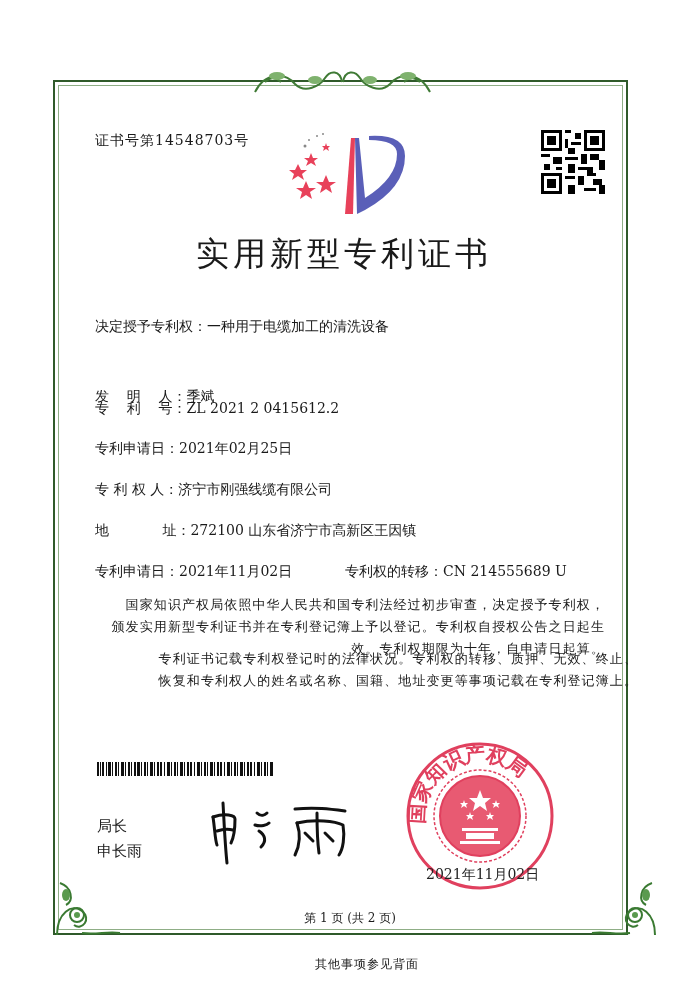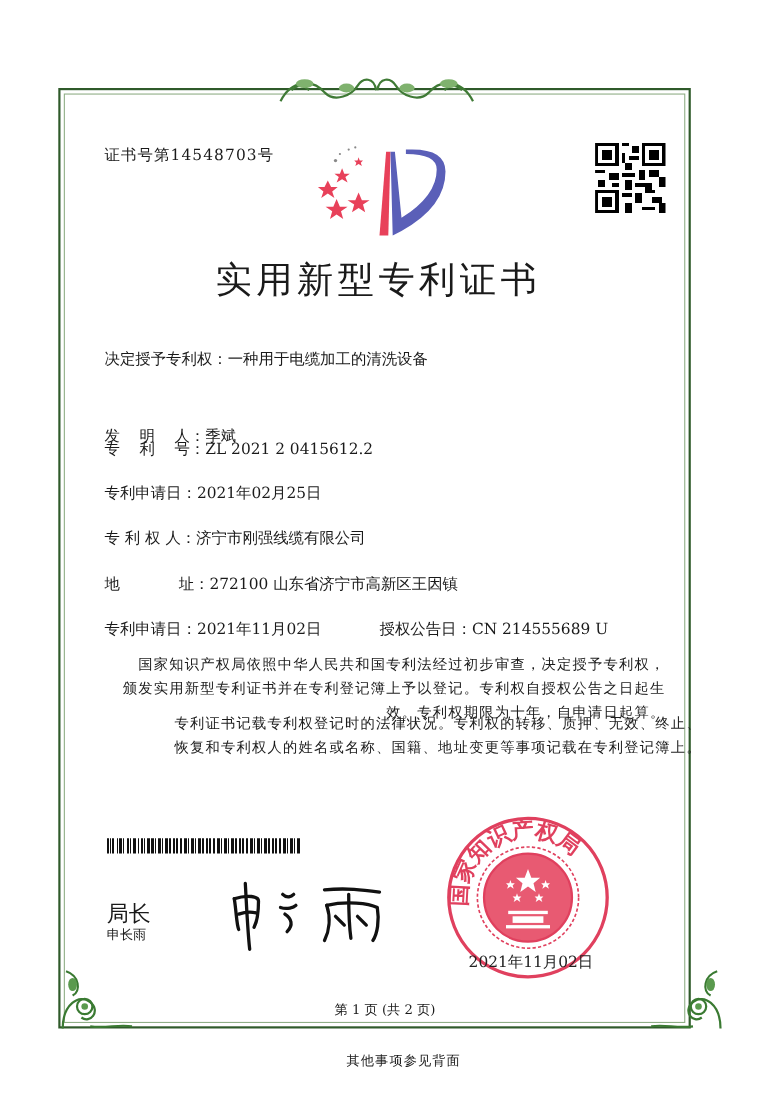--- a/index.html
+++ b/index.html
@@ -14,22 +14,22 @@
   .logo { position:absolute; left:285px; top:118px; width:130px; height:98px; }
   .qr { position:absolute; left:541px; top:130px; width:64px; height:64px; }
   .title { position:absolute; left:0; width:688px; top:232px; text-align:center;
            font-size:33px; letter-spacing:4px; font-family:"DejaVu Sans","Liberation Sans",sans-serif; }
   .field { position:absolute; left:95px; font-size:14px; white-space:nowrap; }
   .field .lbl { display:inline-block; }
   .field .val { display:inline-block; }
   .para { position:absolute; left:95px; width:510px; font-size:13px; line-height:22px;
           text-indent:2em; letter-spacing:1.1px;text-align:right; }
   .barcode { position:absolute; left:97px; top:762px; width:178px; height:14px; }
-  .director-title { position:absolute; left:97px; top:817px; font-size:20px; font-family:"DejaVu Sans","Liberation Sans",sans-serif; }
-  .director-name { position:absolute; left:97px; top:842px; font-size:12px; font-family:"DejaVu Sans","Liberation Sans",sans-serif;text-align:center; }
+  .director-title { position:absolute; left:97px; top:817px; font-size:15px; font-family:"DejaVu Sans","Liberation Sans",sans-serif; }
+  .director-name { position:absolute; left:97px; top:842px; font-size:15px; font-family:"DejaVu Sans","Liberation Sans",sans-serif;text-align:center; }
   .signature { position:absolute; left:205px; top:795px; width:150px; height:70px; }
   .seal { position:absolute; left:404px; top:740px; width:152px; height:152px; }
   .seal-date { position:absolute; left:426px; top:866px; font-size:14px; color:#222; }
   .page-no { position:absolute; left:0; width:700px; top:910px; text-align:center; font-size:12px; }
   .footer-note { position:absolute; left:0; width:700px; top:956px; text-align:center; font-size:12px; letter-spacing:1px;padding-left:17px; }
 </style>
 </head>
 <body>
 
 <div class="frame-outer"></div>
@@ -153,21 +153,21 @@
 <div class="field" style="top:481px;">
   <span class="lbl" style="white-space:pre;">专 利 权 人：</span><span class="val">济宁市刚强线缆有限公司</span>
 </div>
 <div class="field" style="top:522px;">
   <span class="lbl" style="white-space:pre;">地            址：</span><span class="val">272100 山东省济宁市高新区王因镇</span>
 </div>
 <div class="field" style="top:563px;">
   <span class="lbl">专利申请日：</span><span class="val">2021年11月02日</span>
 </div>
 <div class="field" style="top:563px;left:345px;">
-  <span class="lbl">授权公告日：</span><span class="val">CN 214555689 U</span>
+  <span class="lbl">专利权的转移：</span><span class="val">CN 214555689 U</span>
 </div>
 
 <div class="para" style="top:594px;">国家知识产权局依照中华人民共和国专利法经过初步审查，决定授予专利权，颁发实用新型专利证书并在专利登记簿上予以登记。专利权自授权公告之日起生效。专利权期限为十年，自申请日起算。</div>
 <div class="para" style="top:648px;margin-left:33px;">专利证书记载专利权登记时的法律状况。专利权的转移、质押、无效、终止、恢复和专利权人的姓名或名称、国籍、地址变更等事项记载在专利登记簿上。</div>
 
 <svg class="barcode" viewBox="0 0 178 14" preserveAspectRatio="none" shape-rendering="crispEdges">
   <g fill="#111">
     <rect x="0" y="0" width="2" height="14"></rect>
       <rect x="3" y="0" width="1" height="14"></rect>
       <rect x="5" y="0" width="2" height="14"></rect>

